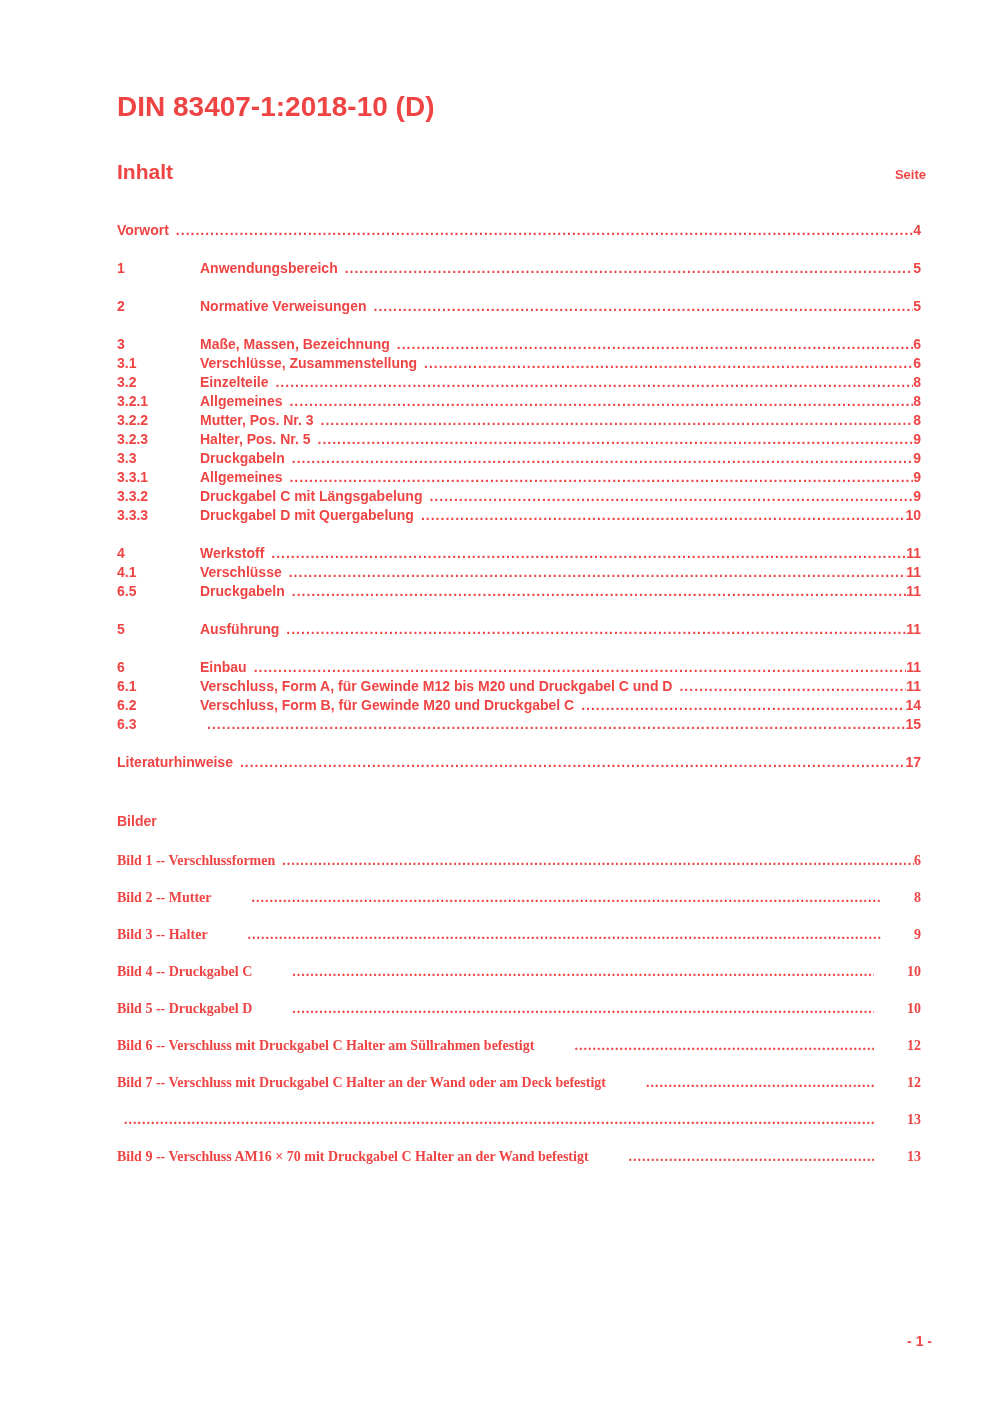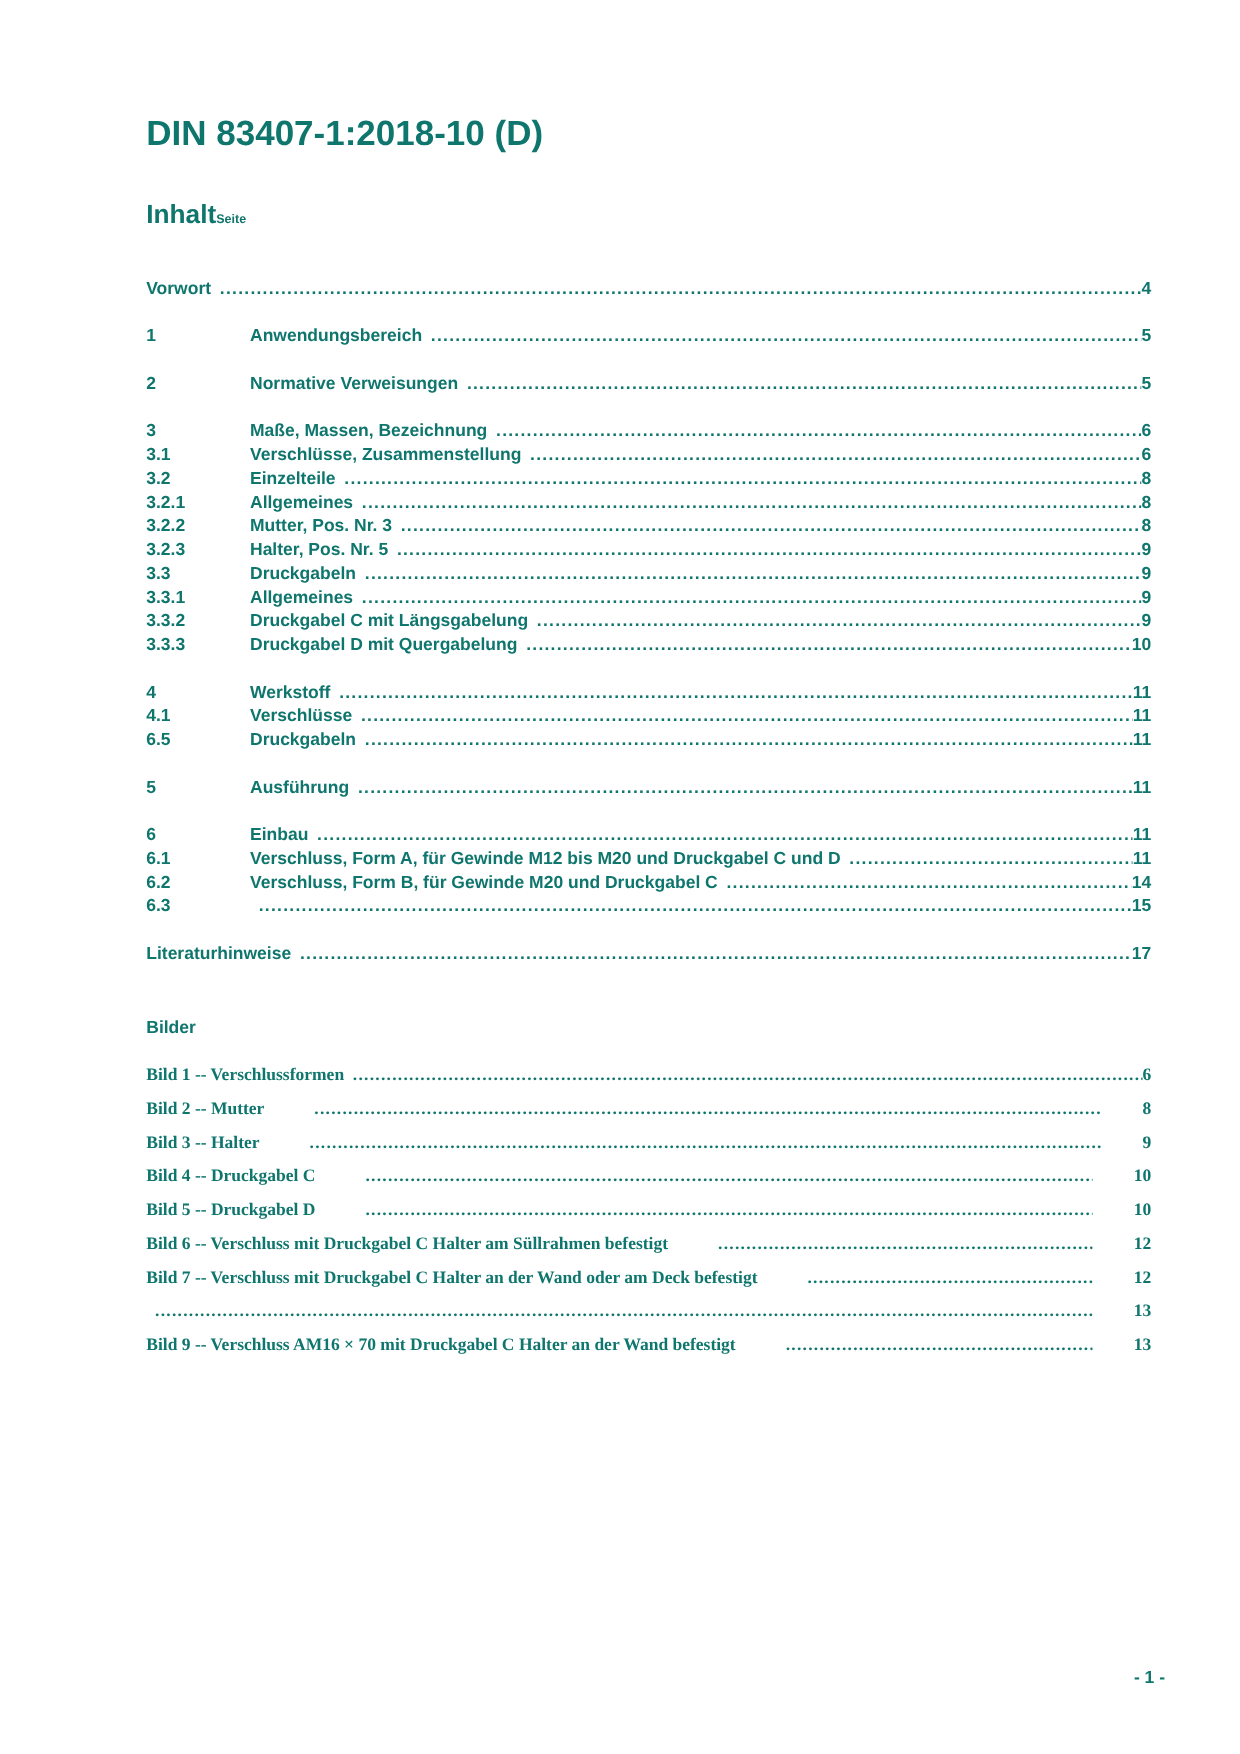--- a/index.html
+++ b/index.html
@@ -5,21 +5,21 @@
   html, body {
     margin: 0;
     padding: 0;
     background: #ffffff;
   }
   .doc-page {
     position: relative;
     width: 992px;
     height: 1403px;
     background: #ffffff;
-    color: #0f766e;
+    color: #ef4444;
     font-family: "Liberation Sans", "DejaVu Sans", sans-serif;
     font-weight: 700;
     overflow: hidden;
   }
   .content {
     position: absolute;
     left: 117px;
     top: 0;
     width: 818px;
   }
@@ -32,29 +32,29 @@
   .doc-subtitle {
     margin-top: 37px;
     font-size: 22px;
     line-height: 24px;
     padding-bottom: 5px;
     border-bottom: 3px solid #000000;
   }
   .inhalt-row {
     margin-top: 40px;
     display: flex;
-    justify-content: flex-start;
+    justify-content: space-between;
     align-items: baseline;
   }
   .inhalt-heading {
     font-size: 21px;
     line-height: 22px;
   }
   .seite-label {
-    font-size: 10px;
+    font-size: 13px;
     padding-right: 9px;
   }
   .toc-list {
     margin-top: 38px;
   }
   .toc-group {
     margin-bottom: 19px;
   }
   .toc-row, .fig-row {
     display: flex;
@@ -87,21 +87,21 @@
   }
   .figures-heading {
     font-size: 14px;
     line-height: 19px;
   }
   .fig-list {
     margin-top: 20px;
     font-family: Liberation Serif, serif;
   }
   .fig-row + .fig-row {
-    margin-top: 8px;
+    margin-top: 18px;
     gap: 33px;
   }
   .page-footer {
     position: absolute;
     top: 1333px;
     right: 60px;
     font-size: 14px;
     line-height: 16px;
   }
 </style>

